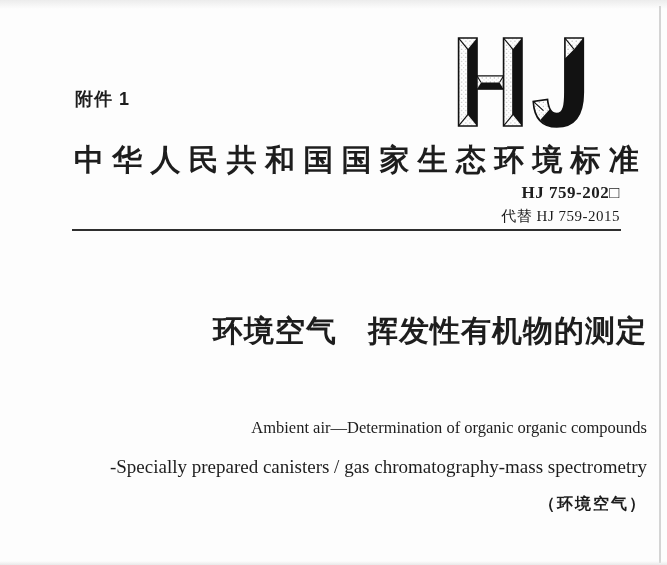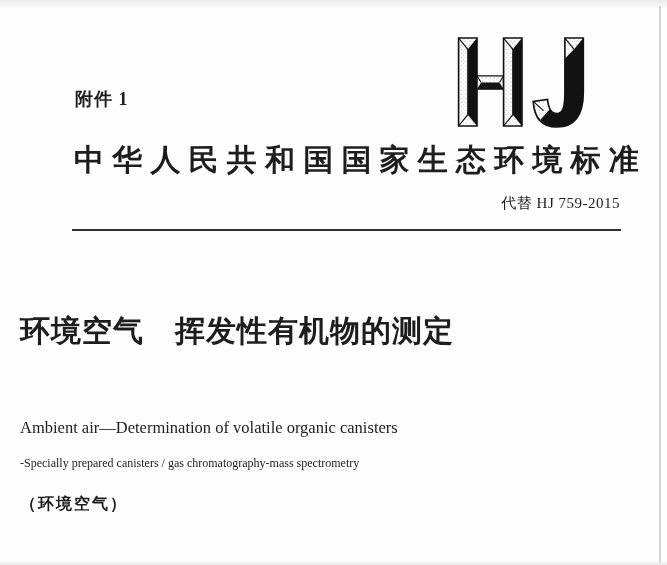--- a/index.html
+++ b/index.html
@@ -10,40 +10,40 @@
   }
   .abs{position:absolute;}
   
   .edge-top{left:0;top:0;width:667px;height:9px;
     background:linear-gradient(#ececec,rgba(255,255,255,0));}
   .edge-right{left:659px;top:6px;width:2px;height:557px;background:#d4d4d4;}
   .edge-bottom{left:0;top:561px;width:667px;height:4px;
     background:linear-gradient(rgba(255,255,255,0),#e9e9e9);}
 
   .attachment{
-    left:75px;top:87px;font-family:Liberation Serif, serif;
+    left:75px;top:87px;font-family:Liberation Sans, sans-serif;
     font-size:18px;font-weight:600;letter-spacing:1px;
   }
   .logo{left:456px;top:36px;width:134px;height:92px;}
   .org-heading{
     left:74px;top:140px;white-space:nowrap;
     font-size:30px;font-weight:700;letter-spacing:8.2px;
   }
   .std-block{right:47px;top:182px;text-align:right;line-height:1.25;}
   .std-code{font-size:17px;font-weight:700;letter-spacing:.5px;}
-  .std-replaces{font-size:15px;margin-top:12px;letter-spacing:.5px;}
+  .std-replaces{font-size:15px;margin-top:4px;letter-spacing:.5px;}
   .rule{left:72px;top:229px;width:549px;height:2px;background:#2f2f2f;}
 
-  .center-line{left:20px;width:627px;text-align:left;}
+  .center-line{left:20px;width:627px;text-align:right;}
   .cn-title{
     top:309px;font-family:"Liberation Sans","DejaVu Sans",sans-serif;
     font-size:30px;font-weight:700;line-height:44px;letter-spacing:1px;
   }
   .en-line1{top:418px;font-size:16.5px;}
-  .en-line2{top:456px;font-size:12px;}
+  .en-line2{top:456px;font-size:19px;}
   .draft{
     top:494px;font-family:"Liberation Sans","DejaVu Sans",sans-serif;
     font-size:16px;font-weight:700;letter-spacing:2px;
   }
   .sr{position:absolute;width:1px;height:1px;overflow:hidden;clip:rect(0 0 0 0);}
 </style>
 </head>
 <body>
 
 <div class="abs edge-top"></div>
@@ -77,26 +77,27 @@
 
     <path d="M106,2 L124,2 L124,55 C124,79 115,89 98,89 C84,89 76,81 75,64 L89,62 C90,72 93,76 98,76 C105,76 106,67 106,55 Z" fill="url(#stipple)" stroke="#121212" stroke-width="1.6"></path>
     <path d="M115,13 L124,2 L124,55 C124,79 115,89 98,89 C91,89 86,87 82,82 L91,72 C93,75 95,76 98,76 C105,76 106,67 106,55 L106,22 Z" fill="#121212"></path>
     <path d="M106,2 L115,13 M75,64 L85,73" fill="none" stroke="#121212" stroke-width="1.1"></path>
   </svg>
 </div>
 
 <div class="abs org-heading">中华人民共和国国家生态环境标准</div>
 
 <div class="abs std-block">
+  <div class="std-code">HJ 759-202□</div>
   <div class="std-replaces">代替 HJ 759-2015</div>
 </div>
 
 <div class="abs rule"></div>
 
 <div class="abs center-line cn-title">
   <div>环境空气　挥发性有机物的测定</div>
 </div>
 
-<div class="abs center-line en-line1">Ambient air—Determination of volatile organic canisters</div>
+<div class="abs center-line en-line1">Ambient air—Determination of organic organic compounds</div>
 
 <div class="abs center-line en-line2">-Specially prepared canisters / gas chromatography-mass spectrometry</div>
 
 <div class="abs center-line draft">（环境空气）</div>
 
 </body></html>

